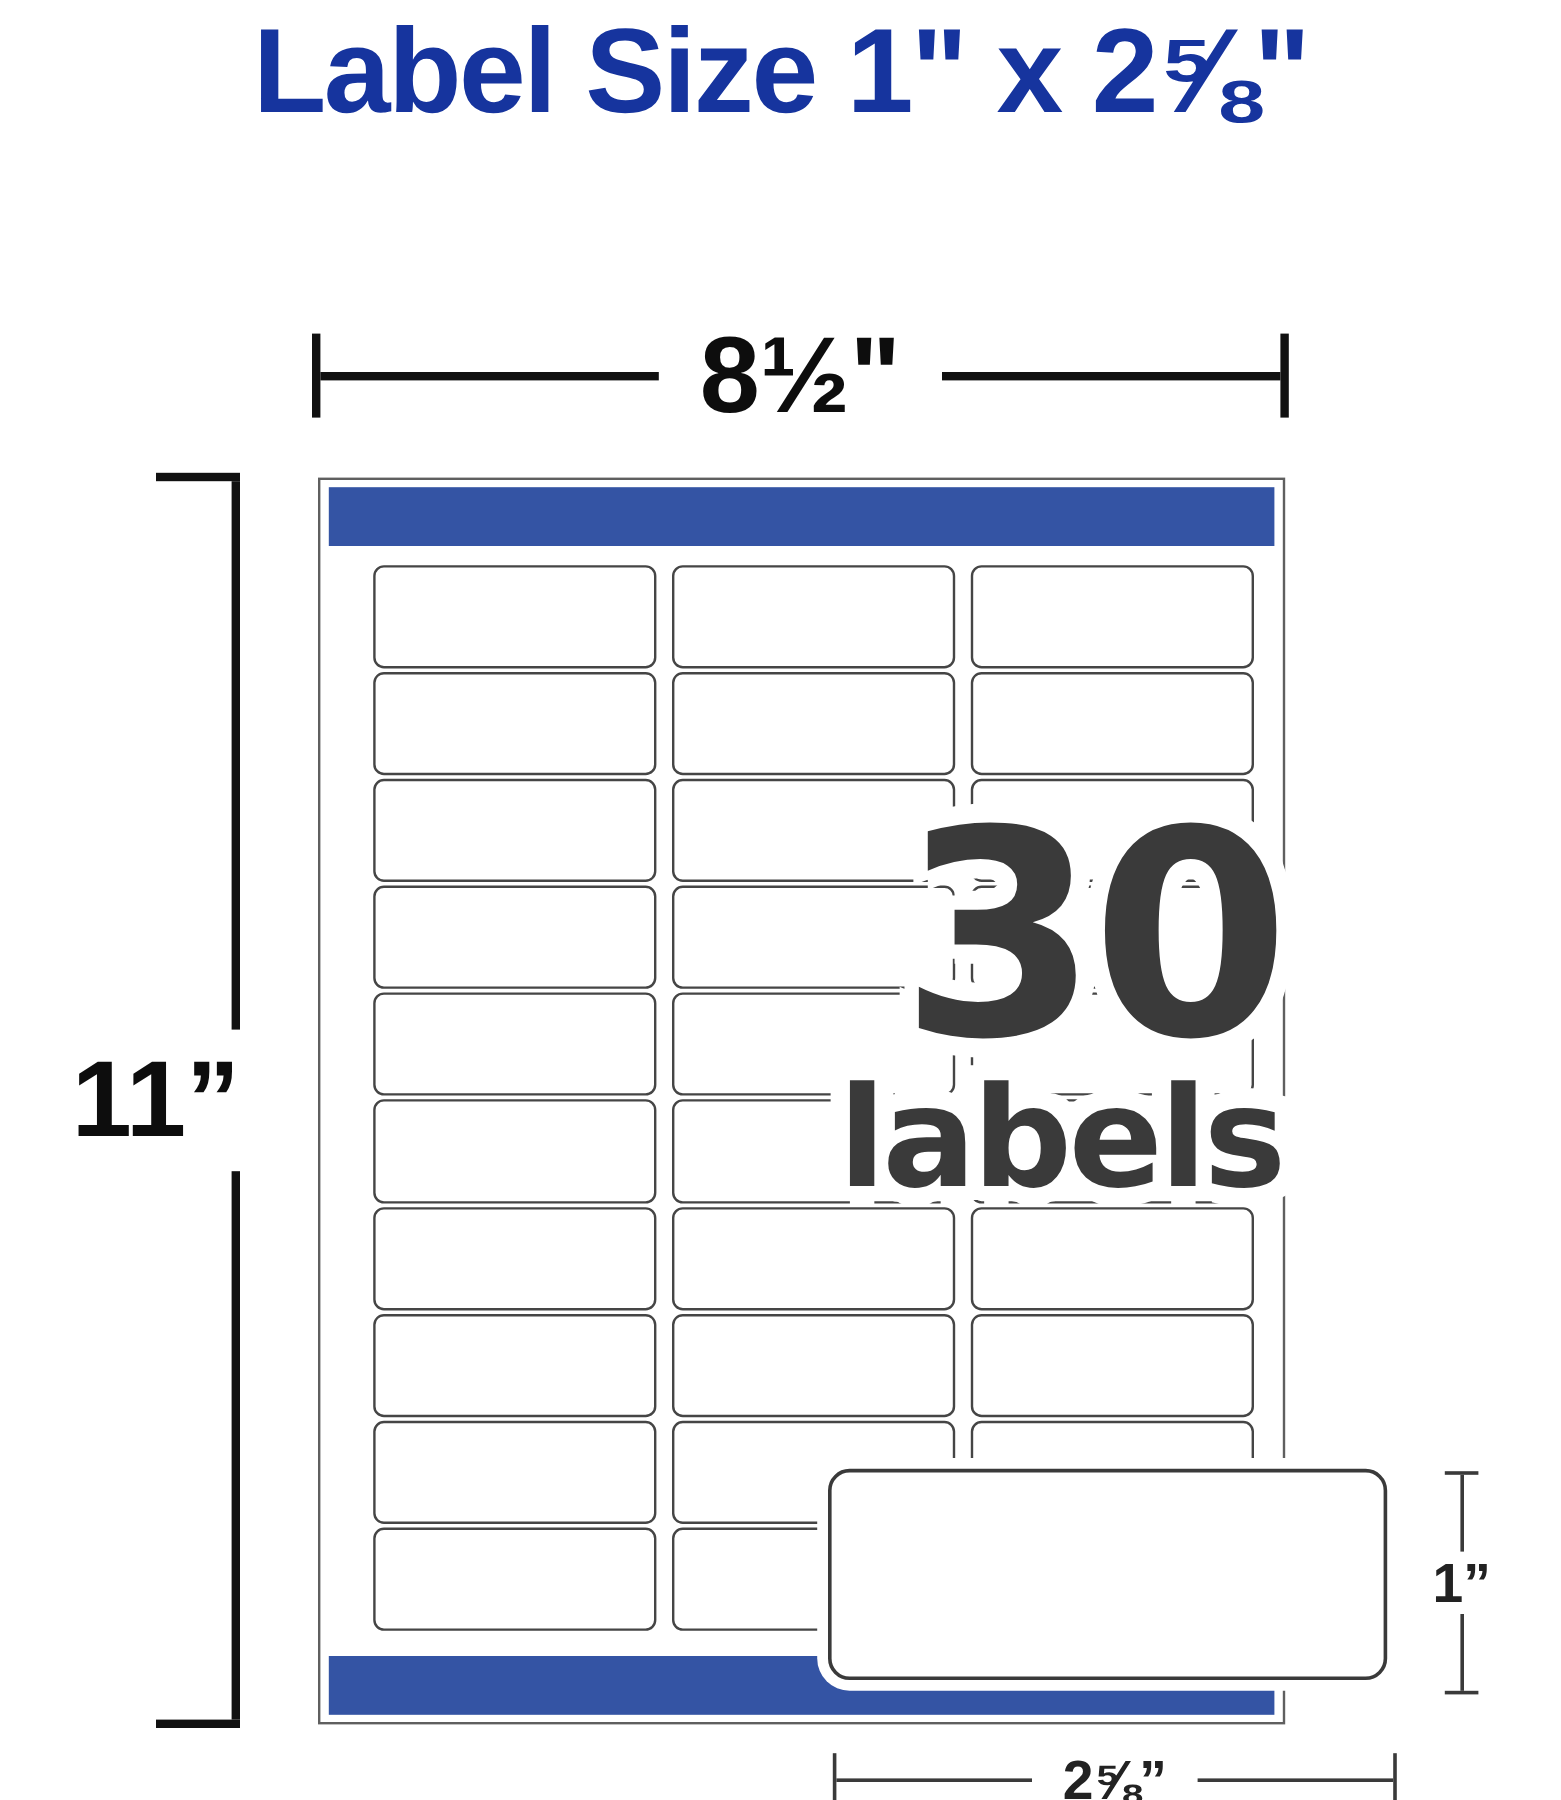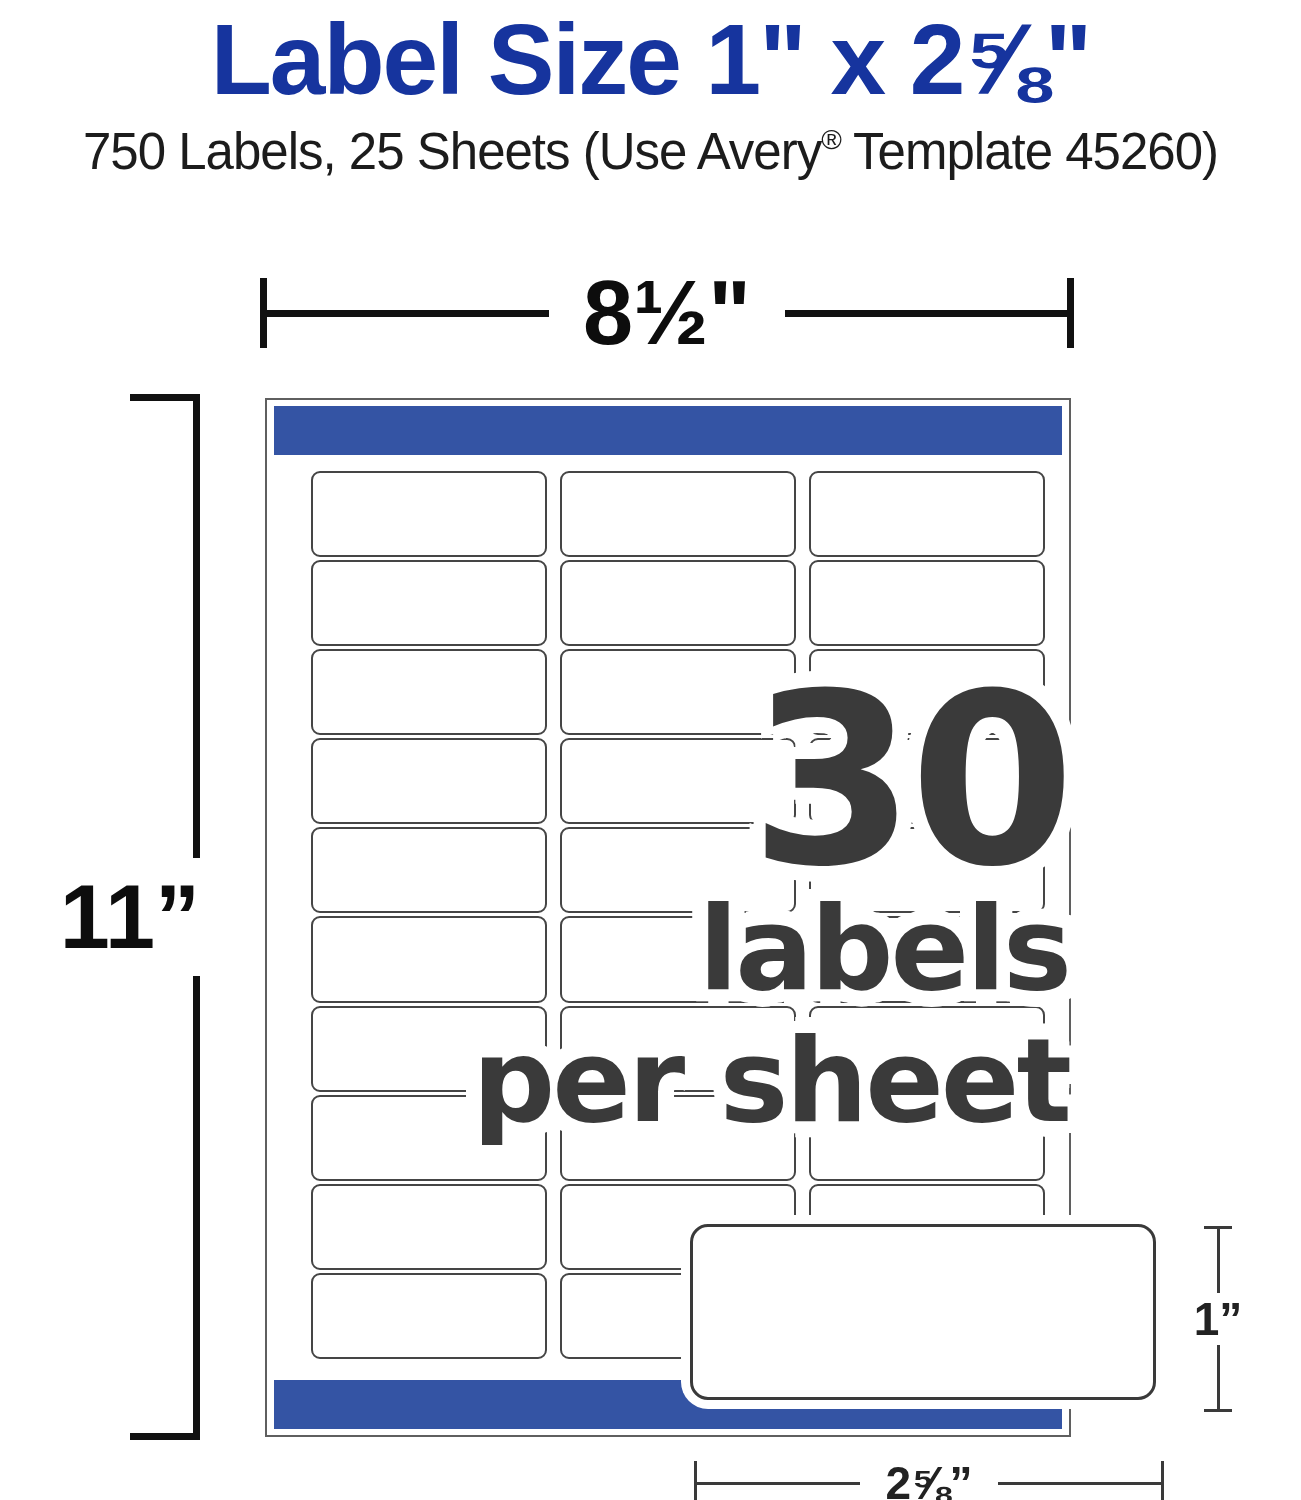--- a/index.html
+++ b/index.html
@@ -72,21 +72,20 @@
   .sdim-h .seg{flex:1;height:3px;background:#3a3a3a;}
   .sdim-h .lbl{font-size:46px;font-weight:bold;color:#222;margin:0 26px;line-height:44px;}
 </style>
 </head>
 <body>
 
 <div class="canvas">
 
   <div class="title">Label Size 1" x 2⅝"</div>
 
-  <div class="subtitle"><span>750 Labels, 25 Sheets (Use Avery</span><span class="reg">®</span><span> Template 45260)</span></div>
 
   <div class="dim-h">
     <div class="tick"></div>
     <div class="seg"></div>
     <div class="lbl">8½"</div>
     <div class="seg"></div>
     <div class="tick"></div>
   </div>
 
   <div class="dim-v">
@@ -128,21 +127,20 @@
         <div class="cell"></div>
         <div class="cell"></div>
         <div class="cell"></div>
         <div class="cell"></div>
         <div class="cell"></div>
       </div>
     <div class="bar bottom"></div>
     <div class="center-text">
       <div class="big">30</div>
       <div class="mid">labels</div>
-      <div class="mid">per sheet</div>
     </div>
   </div>
 
   <div class="callout"></div>
 
   <div class="sdim-v">
     <div class="tick"></div>
     <div class="seg"></div>
     <div class="lbl">1”</div>
     <div class="seg"></div>

